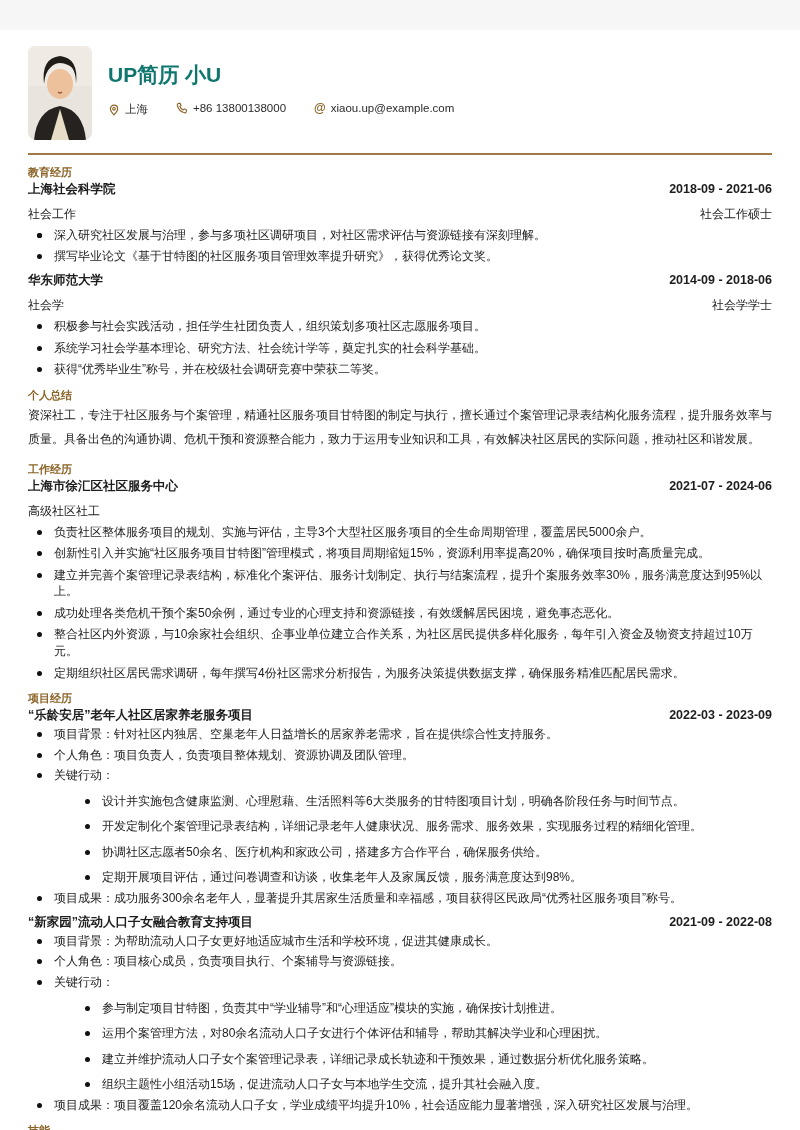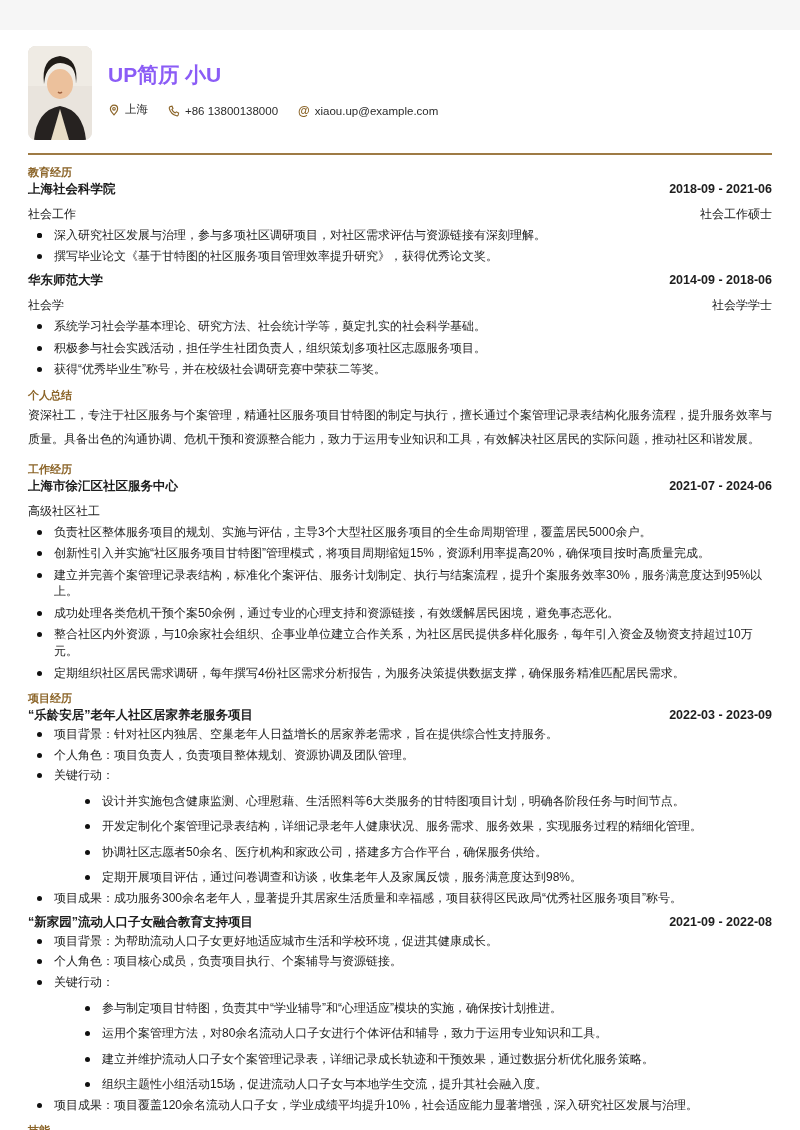--- a/index.html
+++ b/index.html
@@ -9,22 +9,22 @@
   html,body{background:#fff}
   body{
     width:800px;height:1130px;overflow:hidden;color:var(--ink);
     font-family:"Liberation Sans","DejaVu Sans",sans-serif;
   }
   .top-band{height:30px;background:#f6f6f6}
   
   .hdr{display:flex;gap:16px;padding:16px 28px 0}
   .photo{width:64px;height:94px;border-radius:8px;overflow:hidden;flex:0 0 auto;background:#e9e4dd}
   .photo svg{display:block;width:100%;height:100%}
-  .name{font-size:21px;font-weight:bold;margin-top:15px;color:#8b5cf6}
-  .contact{display:flex;gap:20px;margin-top:13px;font-size:11.5px;color:#2a2a2a;align-items:flex-end}
+  .name{font-size:21px;font-weight:bold;margin-top:15px;color:#0f766e}
+  .contact{display:flex;gap:28px;margin-top:13px;font-size:11.5px;color:#2a2a2a;align-items:flex-start}
   .c-item{display:inline-flex;align-items:center;gap:5px}
   .cicon{width:12px;height:12px;flex:0 0 auto}
   .at{color:var(--accent);font-weight:bold;font-size:12px;line-height:1}
   .rule{border:none;border-top:2px solid var(--rule);margin:13px 28px 0}
   
   .content{padding:0 28px}
   .sec-title{color:var(--accent);font-size:11px;font-weight:bold;line-height:1.25;margin-top:11px}
   .entry{margin-top:2px}
   .entry + .entry{margin-top:8px}
   .erow{display:flex;justify-content:space-between;align-items:flex-end}
@@ -115,22 +115,22 @@
           <div class="entry">
             <div class="erow">
               <div class="l1">华东师范大学</div>
               <div class="r1">2014-09 - 2018-06</div>
             </div>
             <div class="erow">
               <div class="l2">社会学</div>
               <div class="r2">社会学学士</div>
             </div>
             <ul>
+              <li><span class="marker"></span><span><span>积极参与社会实践活动，担任学生社团负责人，组织策划多项社区志愿服务项目。</span></span></li>
               <li><span class="marker"></span><span><span>系统学习社会学基本理论、研究方法、社会统计学等，奠定扎实的社会科学基础。</span></span></li>
-              <li><span class="marker"></span><span><span>积极参与社会实践活动，担任学生社团负责人，组织策划多项社区志愿服务项目。</span></span></li>
               <li><span class="marker"></span><span><span>获得“优秀毕业生”称号，并在校级社会调研竞赛中荣获二等奖。</span></span></li>
             </ul>
           </div>
         </div>
     </section>
 
     <section>
       <h2 class="sec-title">个人总结</h2>
       <p class="summary">资深社工，专注于社区服务与个案管理，精通社区服务项目甘特图的制定与执行，擅长通过个案管理记录表结构化服务流程，提升服务效率与质量。具备出色的沟通协调、危机干预和资源整合能力，致力于运用专业知识和工具，有效解决社区居民的实际问题，推动社区和谐发展。</p>
     </section>
@@ -182,21 +182,21 @@
           <div class="entry">
             <div class="erow">
               <div class="l1">“新家园”流动人口子女融合教育支持项目</div>
               <div class="r1">2021-09 - 2022-08</div>
             </div>
             <ul>
               <li><span class="marker"></span><span><b>项目背景</b><span>：为帮助流动人口子女更好地适应城市生活和学校环境，促进其健康成长。</span></span></li>
               <li><span class="marker"></span><span><b>个人角色</b><span>：项目核心成员，负责项目执行、个案辅导与资源链接。</span></span></li>
               <li><span class="marker"></span><span><b>关键行动</b><span>：</span></span><ul class="subs">
                   <li><span class="marker"></span><span><b>参与制定</b><span>项目甘特图，负责其中“学业辅导”和“心理适应”模块的实施，确保按计划推进。</span></span></li>
-                  <li><span class="marker"></span><span><b>运用</b><span>个案管理方法，对</span><b>80余名</b><span>流动人口子女进行个体评估和辅导，致力于运用专业知识和工具。</span></span></li>
+                  <li><span class="marker"></span><span><b>运用</b><span>个案管理方法，对</span><b>80余名</b><span>流动人口子女进行个体评估和辅导，帮助其解决学业和心理困扰。</span></span></li>
                   <li><span class="marker"></span><span><b>建立并维护</b><span>流动人口子女个案管理记录表，详细记录成长轨迹和干预效果，通过数据分析优化服务策略。</span></span></li>
                   <li><span class="marker"></span><span><b>组织</b><span>主题性小组活动</span><b>15场</b><span>，促进流动人口子女与本地学生交流，提升其社会融入度。</span></span></li>
                 </ul></li>
               <li><span class="marker"></span><span><b>项目成果</b><span>：项目覆盖</span><b>120余名</b><span>流动人口子女，学业成绩平均提升</span><b>10%</b><span>，社会适应能力显著增强，深入研究社区发展与治理。</span></span></li>
             </ul>
           </div>
         </div>
     </section>
 
     <section>

